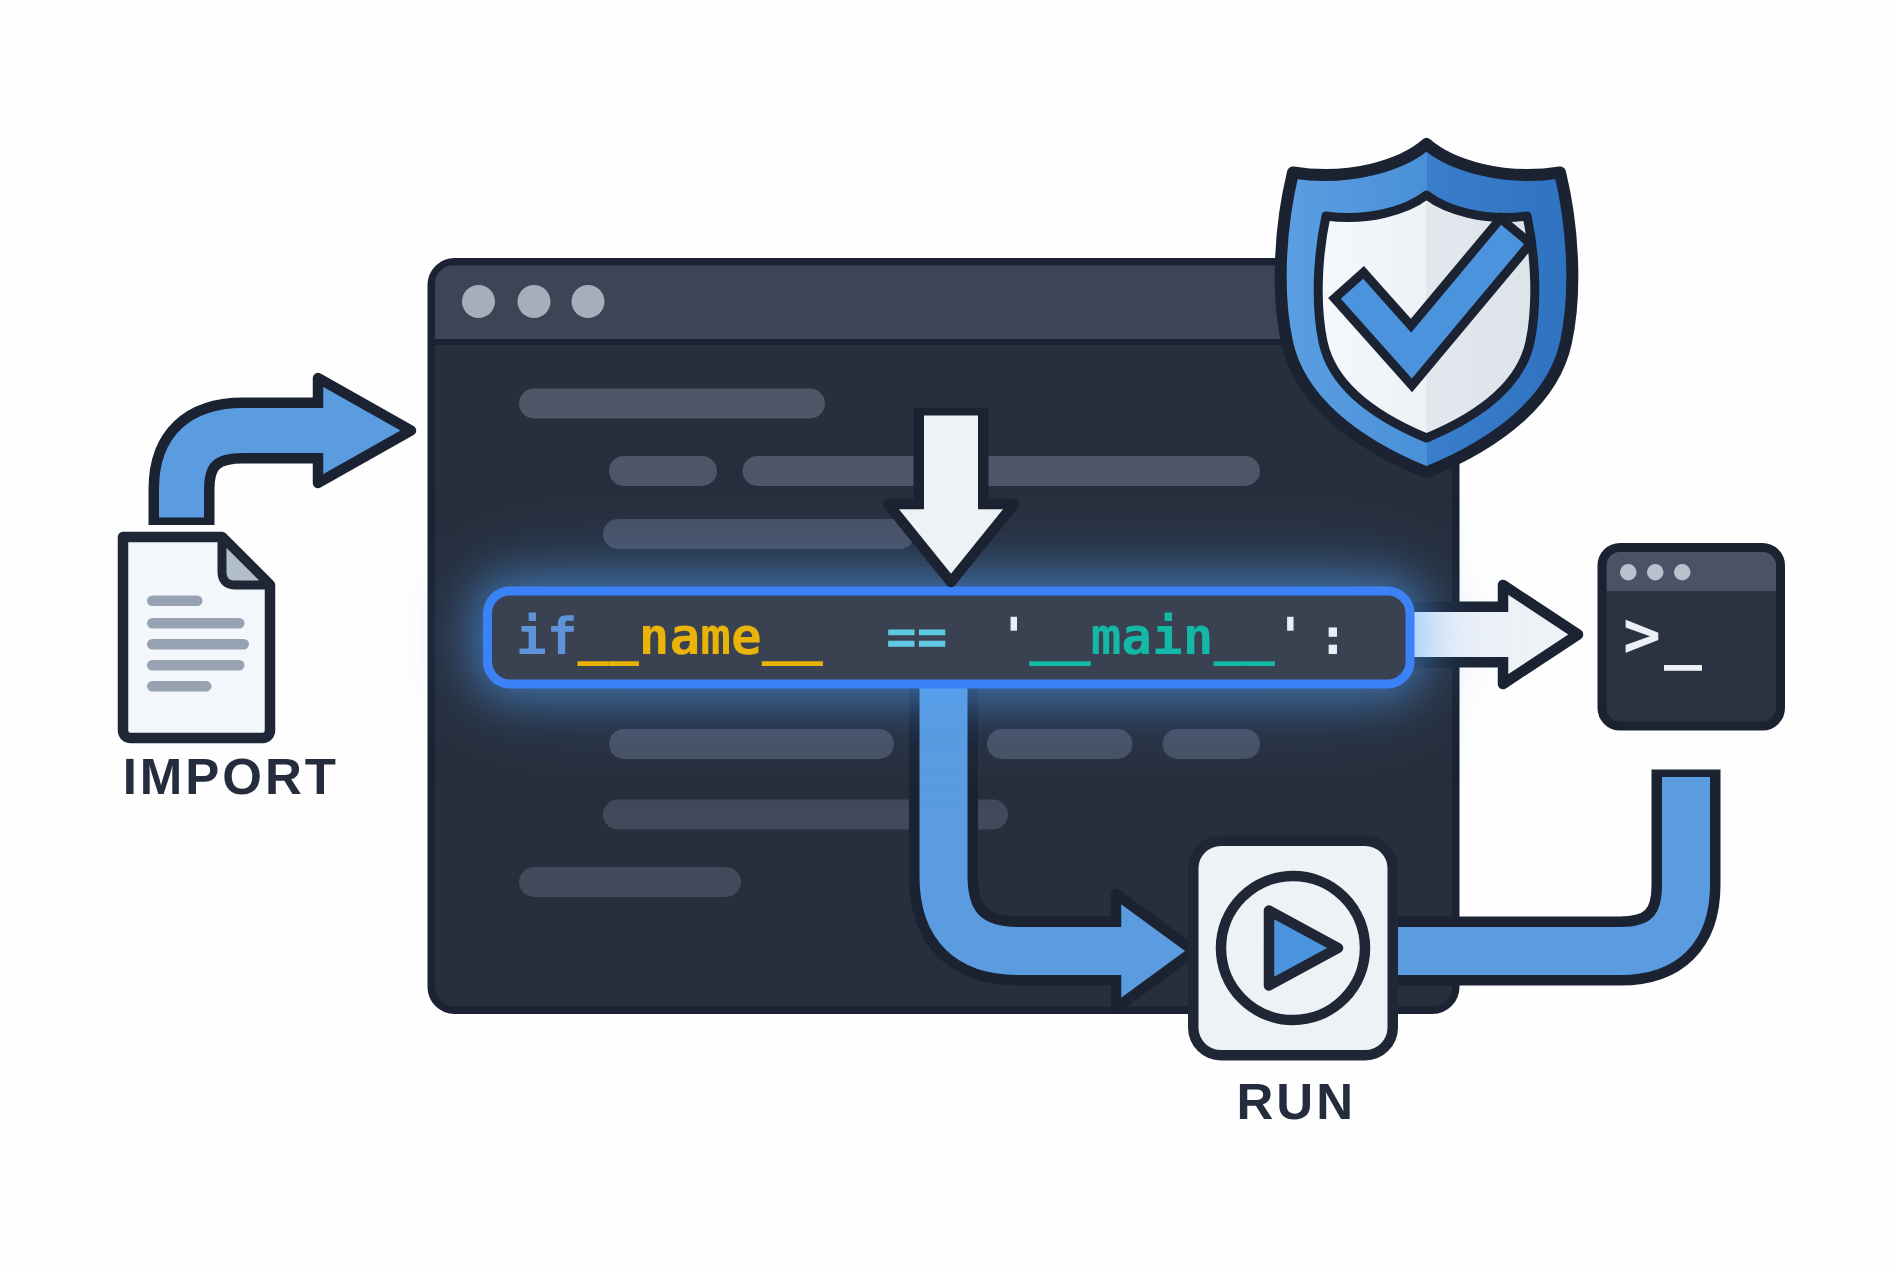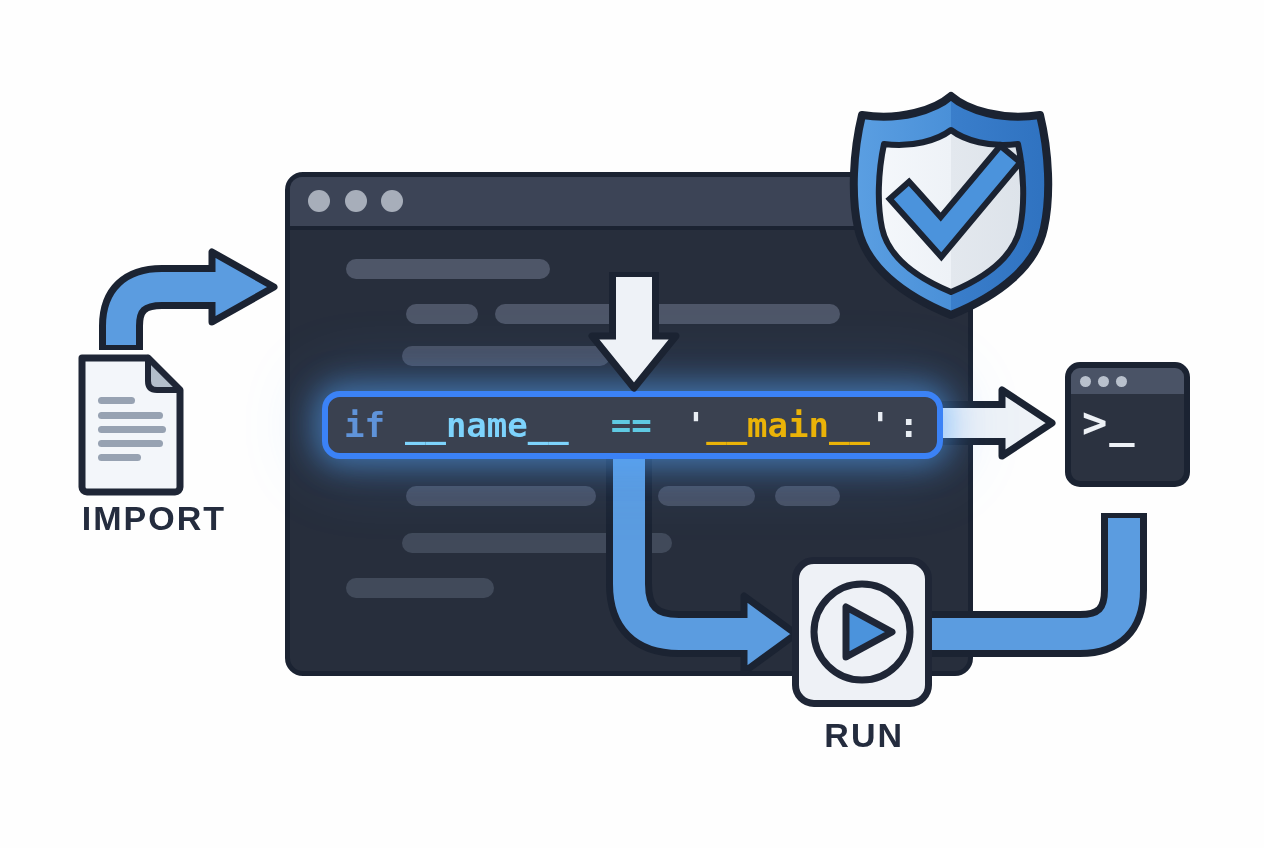--- a/index.html
+++ b/index.html
@@ -31,24 +31,24 @@
   .hl-box{
     position:absolute;left:322px;top:391px;width:621px;height:68px;
     box-sizing:border-box;background:#3a4150;
     border:6px solid #3b82f6;border-radius:18px;
     box-shadow:0 0 30px 6px rgba(86,168,255,.50), 0 0 70px 10px rgba(86,168,255,.22);
     display:flex;align-items:center;padding-left:16px;
     font-family:"DejaVu Sans Mono",monospace;font-weight:bold;font-size:34px;
     white-space:pre;line-height:56px;
   }
   .tk-kw{color:#5f93d9;}
-  .tk-id{color:#7dd3fc;margin-left:20px;}
+  .tk-id{color:#eab308;}
   .tk-op{color:#5fc9e2;margin-left:42px;}
   .tk-q1{color:#e9eef4;margin-left:34px;}
-  .tk-str{color:#eab308;}
+  .tk-str{color:#14b8a6;}
   .tk-q2{color:#e9eef4;}
   .tk-pn{color:#e9eef4;margin-left:8px;}
   
   .big-label{
     position:absolute;color:#242c3e;font-weight:800;font-size:34px;
     letter-spacing:2px;text-align:right;
   }
   .import-label{left:36px;top:499px;width:190px;}
   .run-label{left:744px;top:716px;width:160px;}
   

